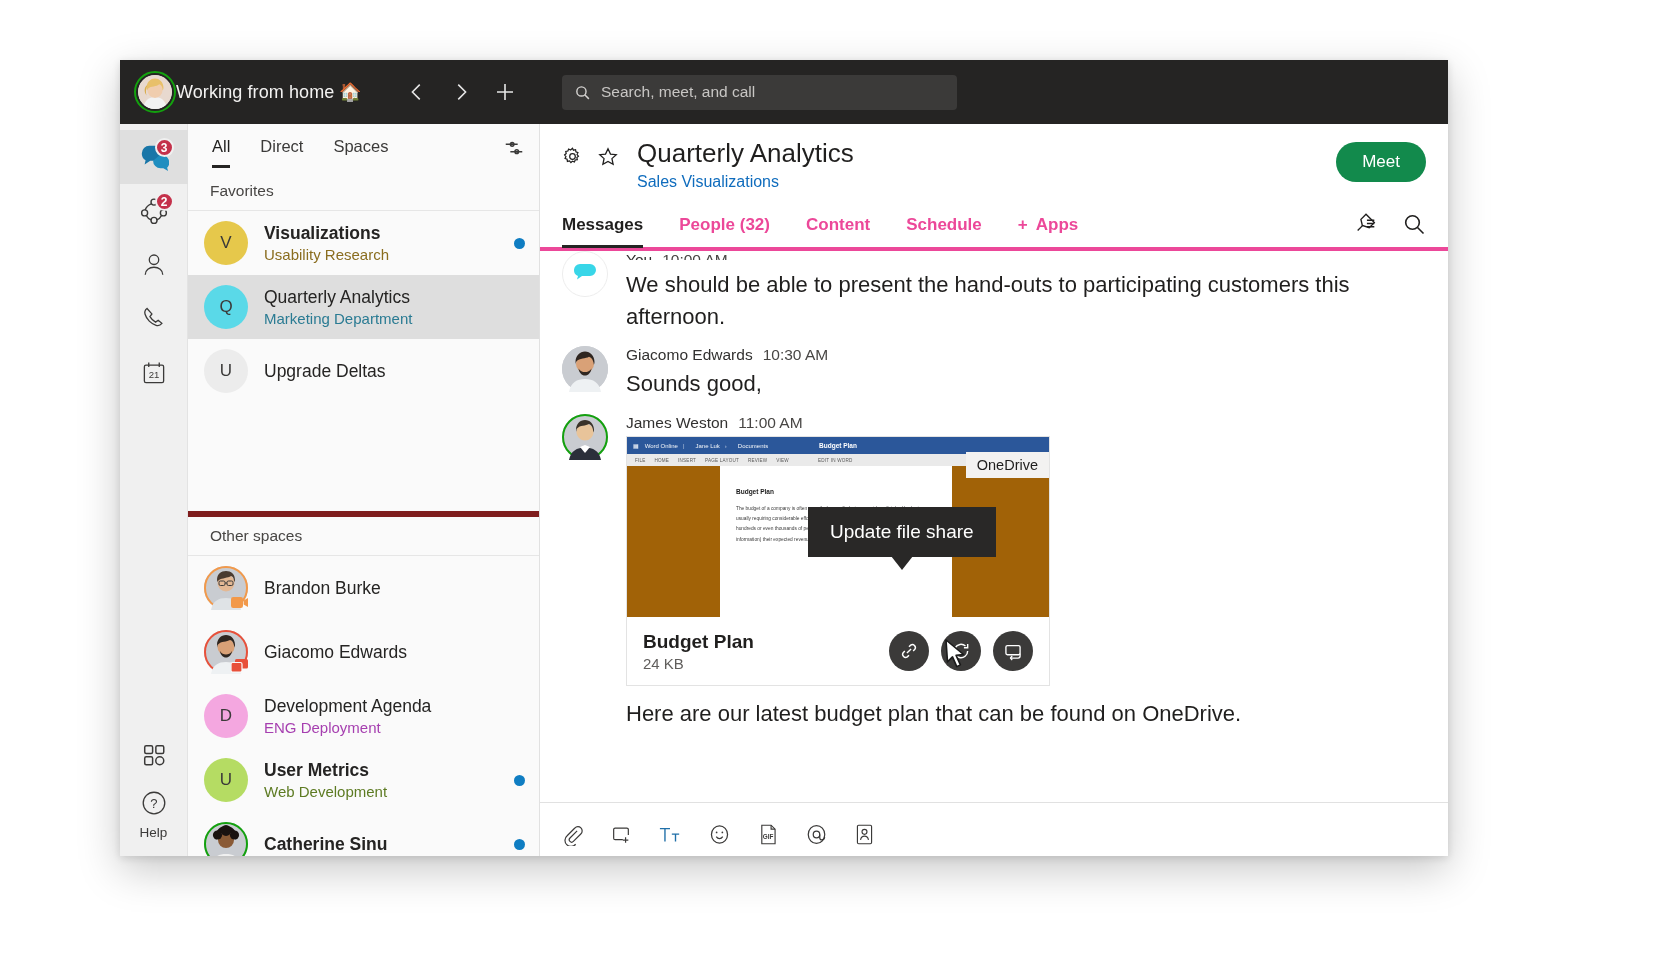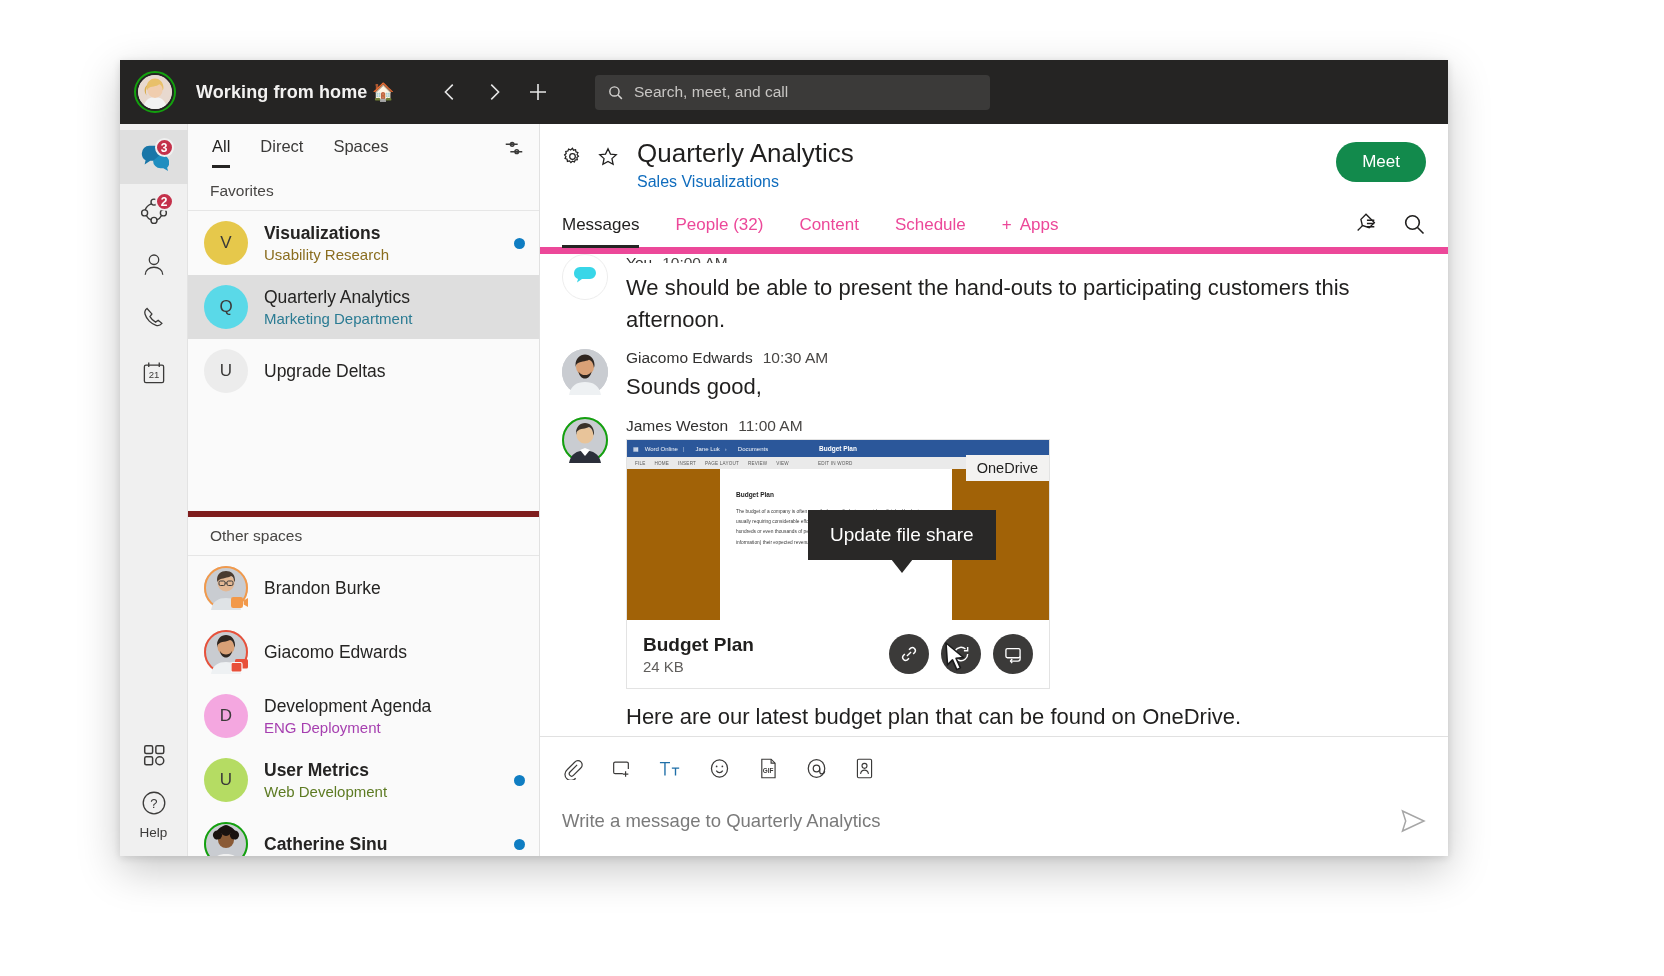--- a/index.html
+++ b/index.html
@@ -29,21 +29,21 @@
     width: 42px; height: 42px; border-radius: 50%;
     border: 2.5px solid #13a10e; padding: 2px;
     display: flex; align-items: center; justify-content: center;
     flex: 0 0 auto; cursor: pointer;
   }
   .avatar-img {
     width: 100%; height: 100%; border-radius: 50%; overflow: hidden;
     background: #cfd8de;
   }
   .status-text {
-    margin-left: 20px; font-size: 18px; color: #f3f2f1; font-weight: 700;
+    font-size: 18px; color: #f3f2f1; font-weight: 400;
     white-space: nowrap; letter-spacing: .1px;
   }
   .nav-btns { display: flex; align-items: center; margin-left: 38px; gap: 10px; }
   .nav-btn {
     width: 34px; height: 34px; display: flex; align-items: center; justify-content: center;
     cursor: pointer; color: #e6e6e6;
   }
   .search-wrap { margin-left: 40px; }
   .searchbox {
     width: 395px; height: 35px; background: #3b3a39; border-radius: 4px;
@@ -136,21 +136,21 @@
   .mtitle { font-size: 26px; color: #201f1e; font-weight: 400; line-height: 1.18; }
   .msub { font-size: 16px; color: #0f6cbd; margin-top: 4px; cursor: pointer; }
   .meet-btn {
     margin-left: auto; margin-top: 4px;
     background: #128a4c; color: #fff; border: none; border-radius: 22px;
     padding: 0 26px; height: 40px; font-size: 17px; cursor: pointer;
     font-family: inherit;
   }
   .tabs {
     display: flex; align-items: center; padding: 0 22px; margin-top: 16px;
-    border-bottom: 7px solid #ec4899; flex: 0 0 auto;
+    border-bottom: 4px solid #ec4899; flex: 0 0 auto; font-weight: bold;
   }
   .tab {
     font-size: 17px; color: #ec4899; padding: 8px 0 12px 0; margin-right: 36px;
     cursor: pointer; position: relative; white-space: nowrap;
   }
   .tab.active { color: #201f1e; }
   .tab.active::after {
     content:""; position:absolute; left:0; right:0; bottom:-1px; height:3px; background:#252423;
   }
   .tab.apps { display: flex; align-items: center; gap: 8px; }
@@ -669,26 +669,18 @@
             </svg>
           </div>
           <div class="ctool">
             <svg width="21" height="23" viewBox="0 0 22 26" fill="none" stroke="#3b3a39" stroke-width="1.3">
               <rect x="3" y="2.5" width="16" height="21" rx="1.4"></rect>
               <circle cx="11" cy="10" r="2.8"></circle>
                   <path d="M6.5 19c.6-2.8 2.4-4.2 4.5-4.2s3.9 1.4 4.5 4.2"></path>
             </svg>
           </div>
         </div>
-        <div class="comp-input">
-          <div class="comp-ph">Write a message to Quarterly Analytics</div>
-          <div class="send">
-            <svg width="26" height="26" viewBox="0 0 26 26" fill="none" stroke="#a6a6a6" stroke-width="1.5">
-              <path d="M2.5 3L24 13 2.5 23l3.2-10z"></path>
-            </svg>
-          </div>
-        </div>
       </div>
 
     </div>
   </div>
 </div>
 </div>
 
 </body></html>

